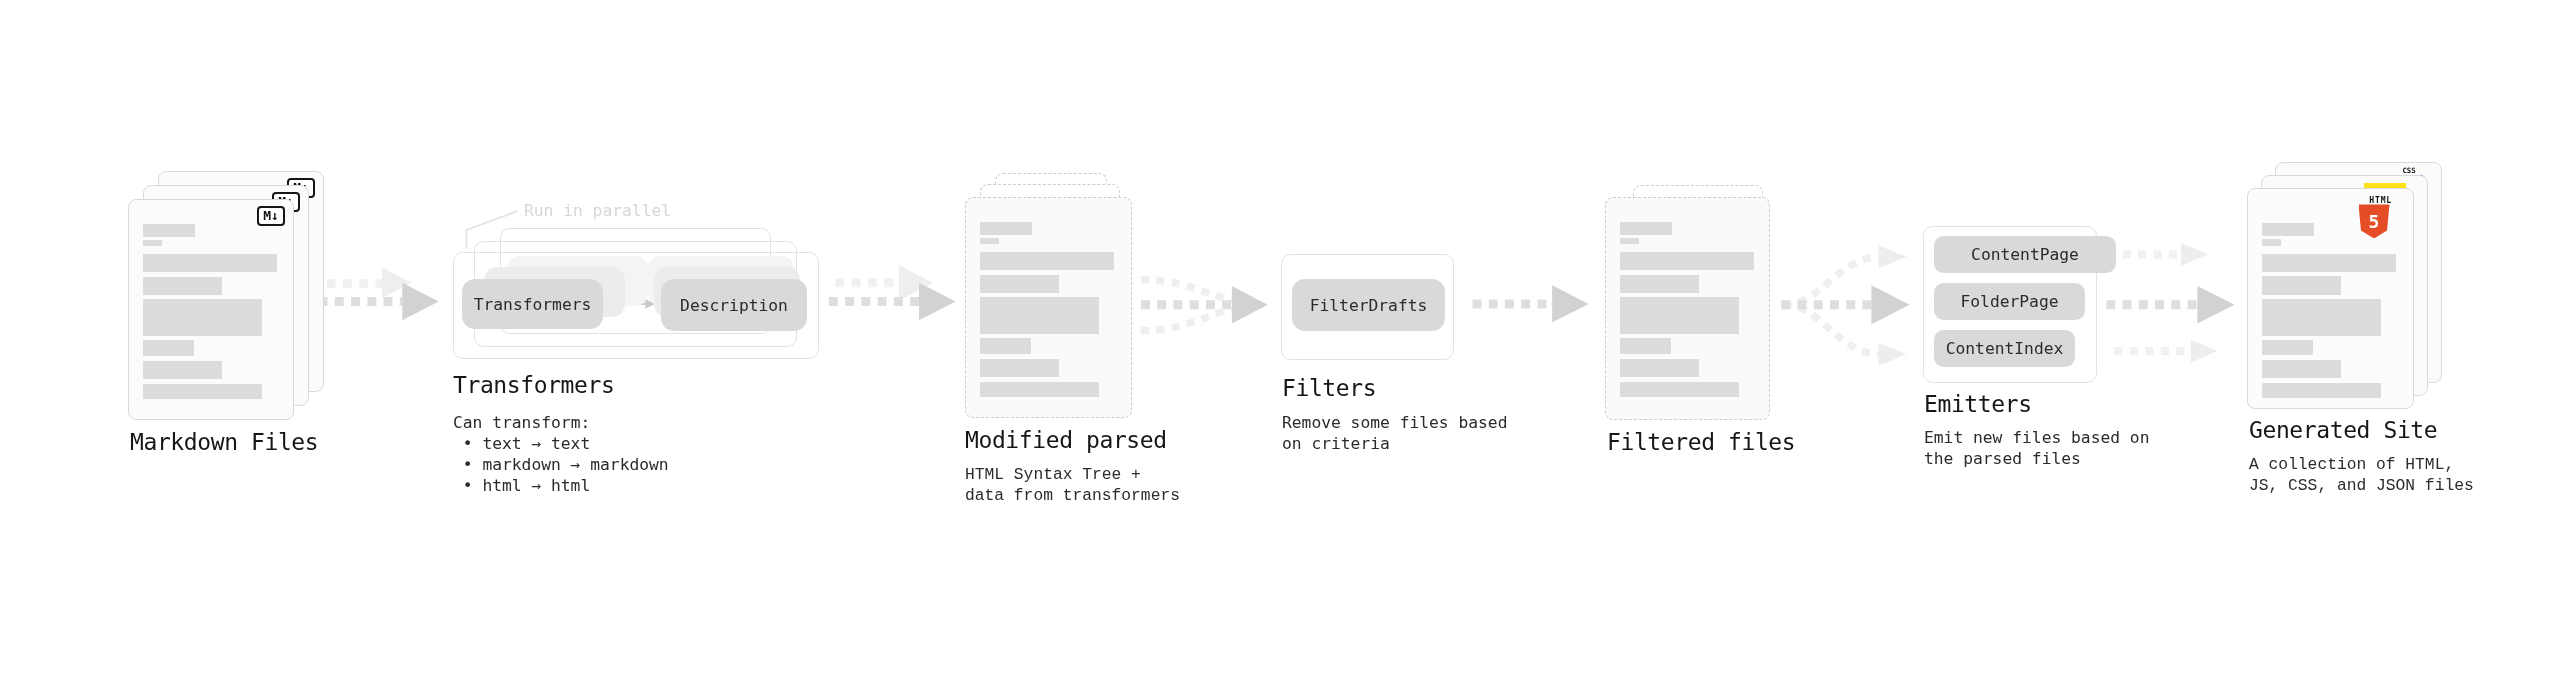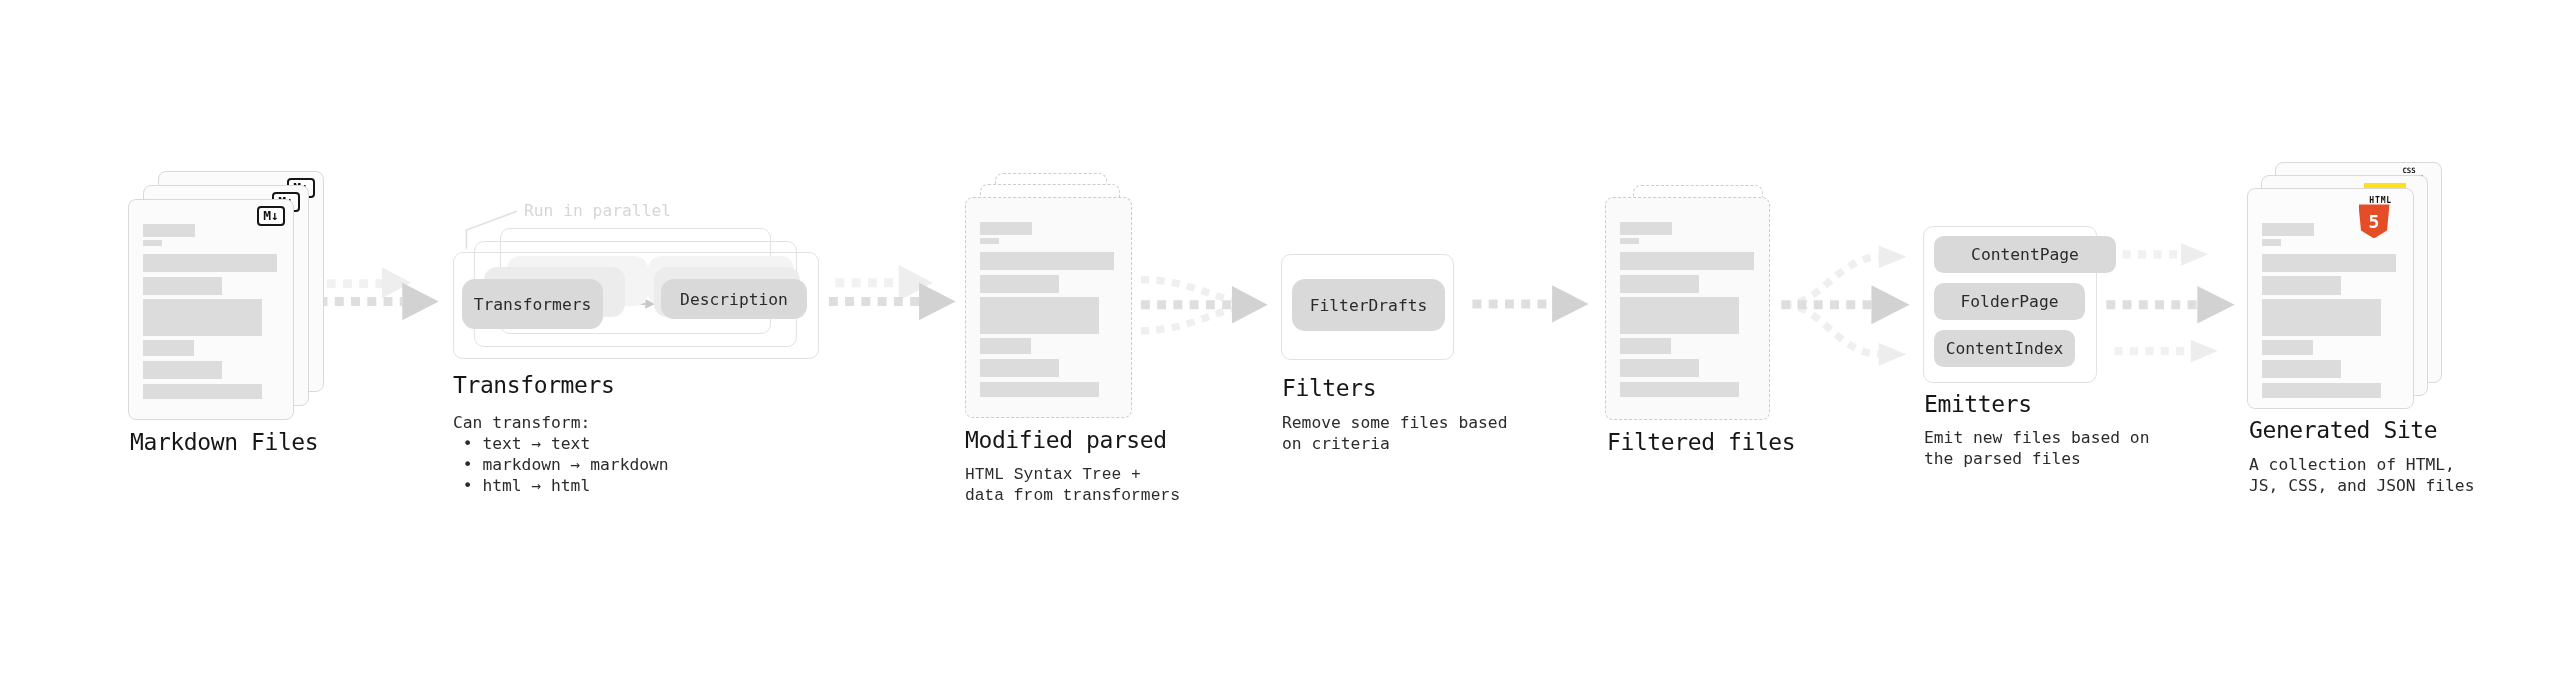--- a/index.html
+++ b/index.html
@@ -137,21 +137,21 @@
     <div class="panel" style="left:500px;top:228px;width:271px;height:106px;"></div>
     <div class="panel" style="left:474px;top:241px;width:323px;height:106px;"></div>
     <div class="panel" style="left:453px;top:252px;width:366px;height:107px;"></div>
 
     <div class="pill ghost2" style="left:507px;top:256px;width:141px;height:50px;"></div>
     <div class="pill ghost1" style="left:484px;top:267px;width:141px;height:50px;"></div>
     <div class="pill ghost2" style="left:648px;top:256px;width:146px;height:50px;"></div>
     <div class="pill ghost1" style="left:654px;top:267px;width:146px;height:50px;"></div>
 
     <div class="pill" style="left:462px;top:279px;width:141px;height:50px;">Transformers</div>
-    <div class="pill" style="left:661px;top:279px;width:146px;height:40px;">Description</div>
+    <div class="pill" style="left:661px;top:279px;width:146px;height:52px;">Description</div>
     <div class="title" style="left:453px;top:372px;">Transformers</div>
     <div class="body" style="left:453px;top:412px;">
       <div>Can transform:</div>
       <div style="padding-left:9.8px;">• text → text</div>
       <div style="padding-left:9.8px;">• markdown → markdown</div>
       <div style="padding-left:9.8px;">• html → html</div>
     </div>
   </div>
 
   <div class="abs">
@@ -237,20 +237,20 @@
           <div class="bar b2"></div>
           <div class="bar b3"></div>
           <div class="bar b4"></div>
         <div class="bar b5"></div>
           <div class="bar b6"></div>
           <div class="bar b7"></div>
           <div class="bar b8"></div>
       </div>
     </div>
     <div class="title" style="left:2249px;top:417px;">Generated Site</div>
-    <div class="body" style="left:2249px;top:454px;">
+    <div class="body" style="left:2249px;top:454px;font-family:Liberation Mono, monospace;">
       <div>A collection of HTML,</div>
       <div>JS, CSS, and JSON files</div>
     </div>
   </div>
 
 </div>
 
 
 </body></html>

